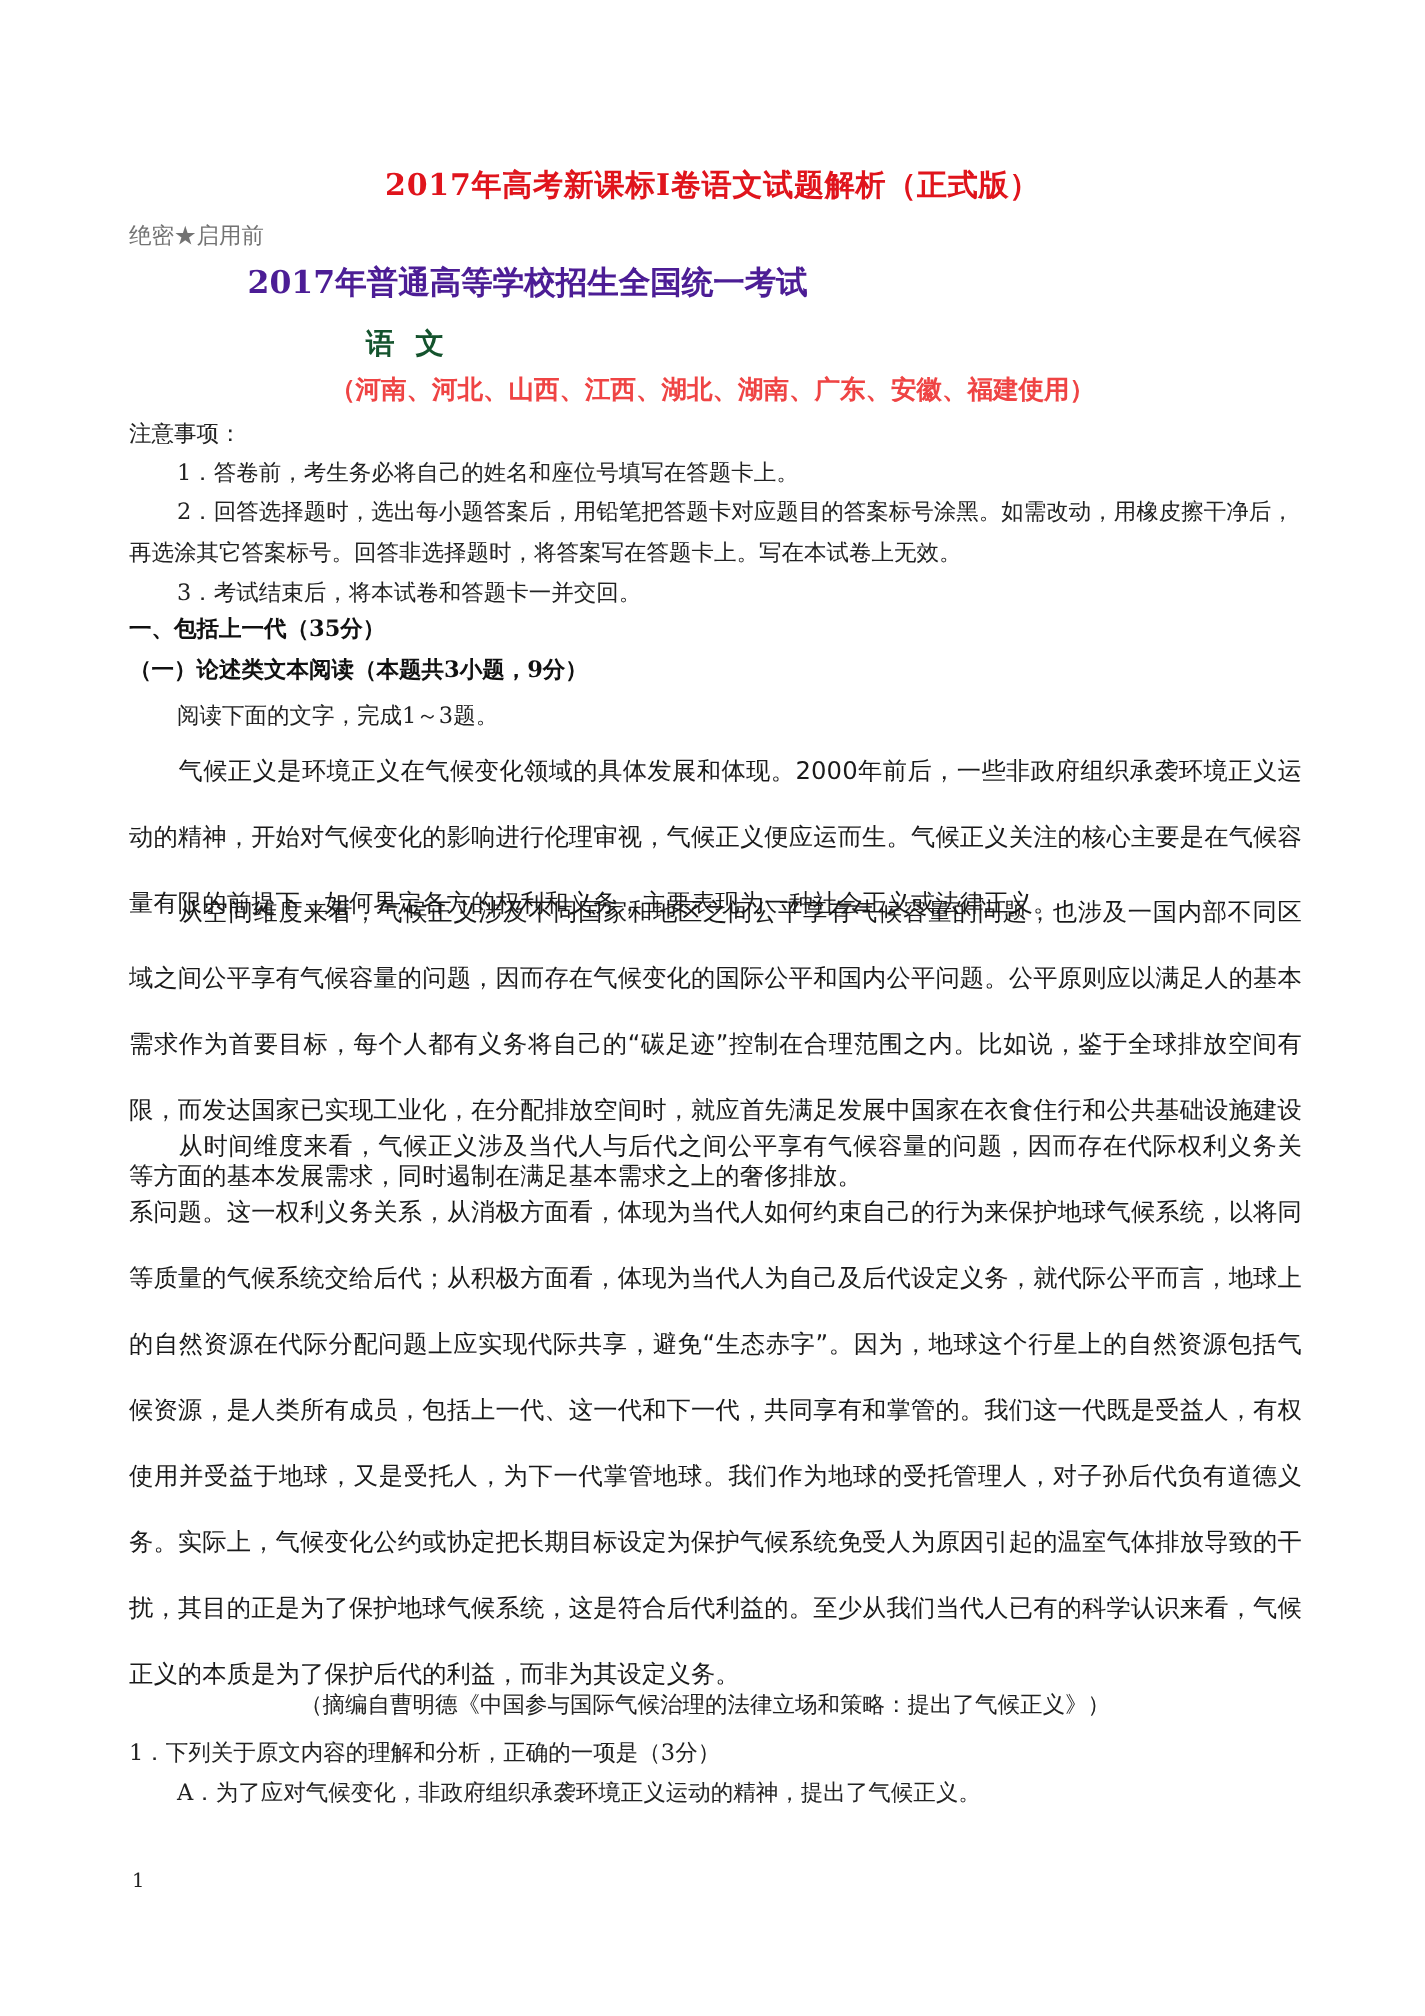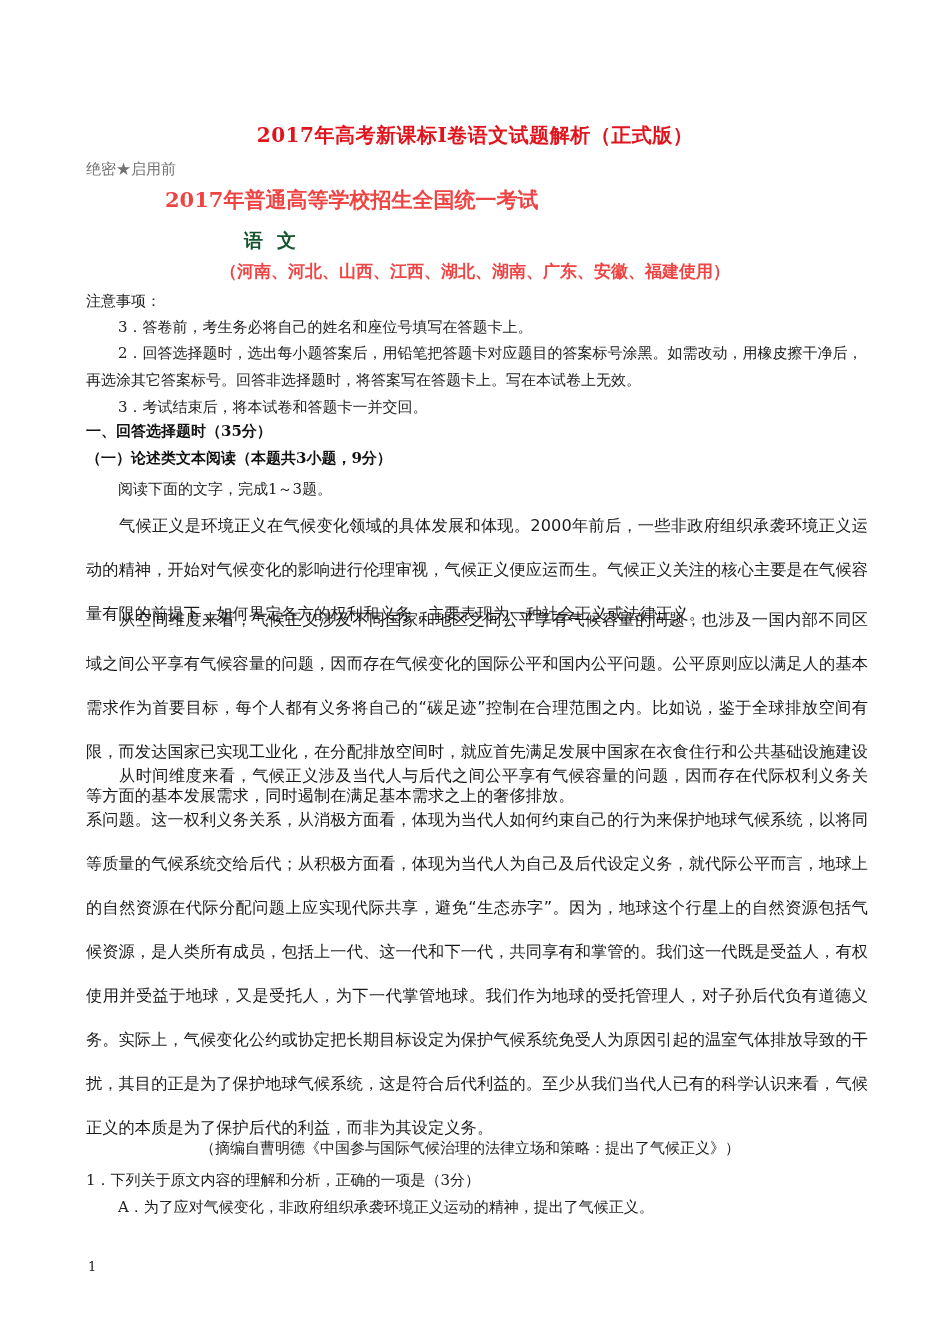--- a/index.html
+++ b/index.html
@@ -10,42 +10,42 @@
     body {
       width: 950px;
       height: 1344px;
       position: relative;
       overflow: hidden;
       font-family: "DejaVu Serif", "Liberation Serif", serif;
       color: #1a1a1a;
     }
     .page {
       position: absolute;
-      left: 0; top: 12px;
+      left: 0; top: 0;
       width: 950px; height: 964px; border-radius: 24px;
     }
     .abs { position: absolute; white-space: nowrap; }
     .doc-title {
       left: 0; width: 950px; top: 110px;
       text-align: center;
       font-size: 20px;
       font-weight: bold;
       color: #e0141c;
       letter-spacing: 0.5px;
     }
     .secret {
       left: 86px; top: 148px;
       font-size: 15px;
       color: #737373;
     }
     .exam-title {
       left: 165px; top: 174px;
       font-size: 21px;
       font-weight: bold;
-      color: #ef4444;
+      color: #4c1d95;
     }
     .subject {
       left: 244px; top: 216px;
       font-size: 19px;
       font-weight: bold;
       letter-spacing: 14px;
       color: #14532d;
     }
     .provinces {
       left: 0; width: 950px; top: 248px;
@@ -110,26 +110,26 @@
   <div class="abs secret">绝密★启用前</div>
 
   <div class="abs exam-title">2017年普通高等学校招生全国统一考试</div>
 
   <div class="abs subject">语文</div>
 
   <div class="abs provinces">（河南、河北、山西、江西、湖北、湖南、广东、安徽、福建使用）</div>
 
   <div>
     <div class="abs small notice-head">注意事项：</div>
-    <div class="abs small notice-1">3．答卷前，考生务必将自己的姓名和座位号填写在答题卡上。</div>
+    <div class="abs small notice-1">1．答卷前，考生务必将自己的姓名和座位号填写在答题卡上。</div>
     <div class="abs small notice-2">2．回答选择题时，选出每小题答案后，用铅笔把答题卡对应题目的答案标号涂黑。如需改动，用橡皮擦干净后，再选涂其它答案标号。回答非选择题时，将答案写在答题卡上。写在本试卷上无效。</div>
     <div class="abs small notice-3">3．考试结束后，将本试卷和答题卡一并交回。</div>
   </div>
 
-  <div class="abs sec-head sec-1">一、回答选择题时（35分）</div>
+  <div class="abs sec-head sec-1">一、包括上一代（35分）</div>
   <div class="abs sec-head sec-1a">（一）论述类文本阅读（本题共3小题，9分）</div>
   <div class="abs small read-instr">阅读下面的文字，完成1～3题。</div>
 
   <div class="para p1">气候正义是环境正义在气候变化领域的具体发展和体现。2000年前后，一些非政府组织承袭环境正义运动的精神，开始对气候变化的影响进行伦理审视，气候正义便应运而生。气候正义关注的核心主要是在气候容量有限的前提下，如何界定各方的权利和义务，主要表现为一种社会正义或法律正义。</div>
   <div class="para p2">从空间维度来看，气候正义涉及不同国家和地区之间公平享有气候容量的问题，也涉及一国内部不同区域之间公平享有气候容量的问题，因而存在气候变化的国际公平和国内公平问题。公平原则应以满足人的基本需求作为首要目标，每个人都有义务将自己的“碳足迹”控制在合理范围之内。比如说，鉴于全球排放空间有限，而发达国家已实现工业化，在分配排放空间时，就应首先满足发展中国家在衣食住行和公共基础设施建设等方面的基本发展需求，同时遏制在满足基本需求之上的奢侈排放。</div>
   <div class="para p3">从时间维度来看，气候正义涉及当代人与后代之间公平享有气候容量的问题，因而存在代际权利义务关系问题。这一权利义务关系，从消极方面看，体现为当代人如何约束自己的行为来保护地球气候系统，以将同等质量的气候系统交给后代；从积极方面看，体现为当代人为自己及后代设定义务，就代际公平而言，地球上的自然资源在代际分配问题上应实现代际共享，避免“生态赤字”。因为，地球这个行星上的自然资源包括气候资源，是人类所有成员，包括上一代、这一代和下一代，共同享有和掌管的。我们这一代既是受益人，有权使用并受益于地球，又是受托人，为下一代掌管地球。我们作为地球的受托管理人，对子孙后代负有道德义务。实际上，气候变化公约或协定把长期目标设定为保护气候系统免受人为原因引起的温室气体排放导致的干扰，其目的正是为了保护地球气候系统，这是符合后代利益的。至少从我们当代人已有的科学认识来看，气候正义的本质是为了保护后代的利益，而非为其设定义务。</div>
 
   <div class="abs source">（摘编自曹明德《中国参与国际气候治理的法律立场和策略：提出了气候正义》）</div>
 
   <div class="abs small q1">1．下列关于原文内容的理解和分析，正确的一项是（3分）</div>

